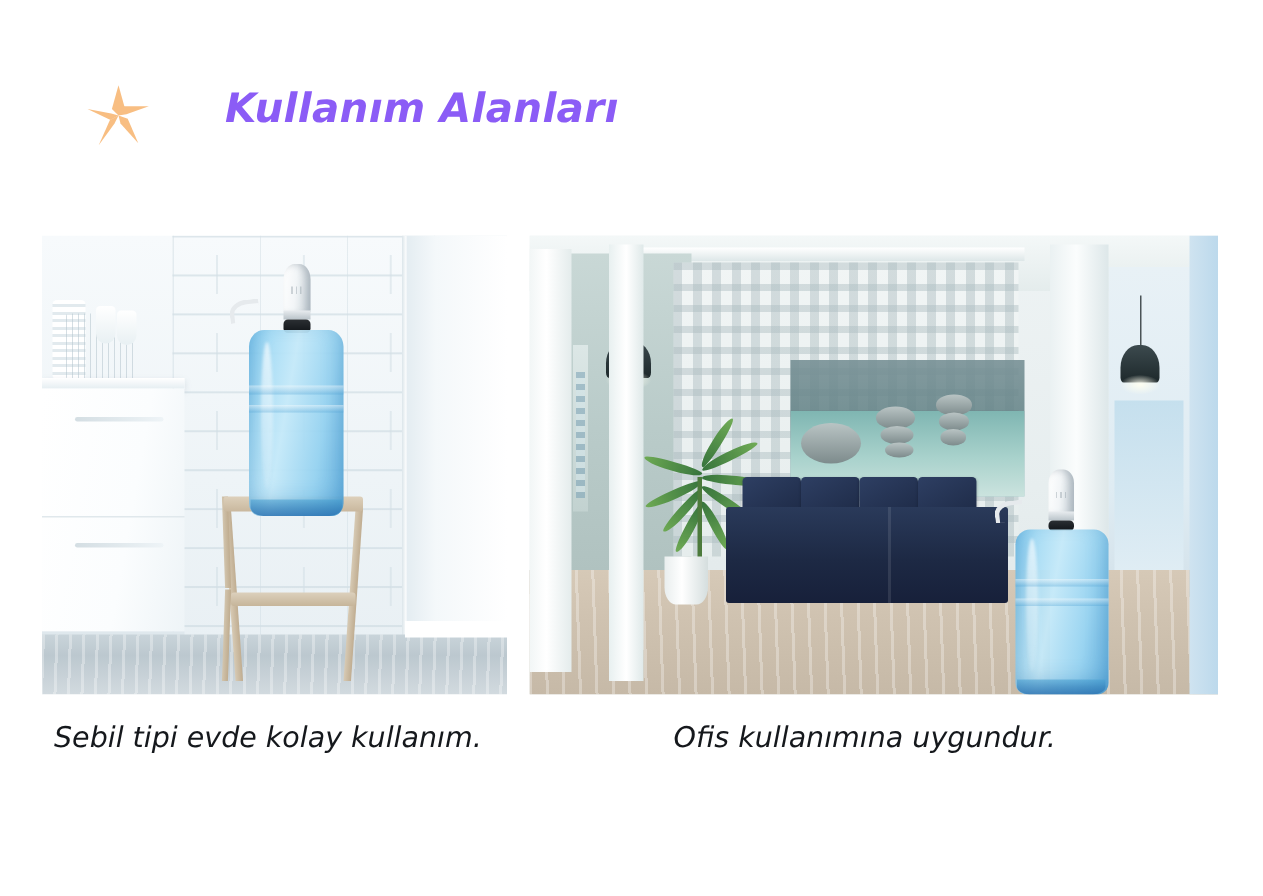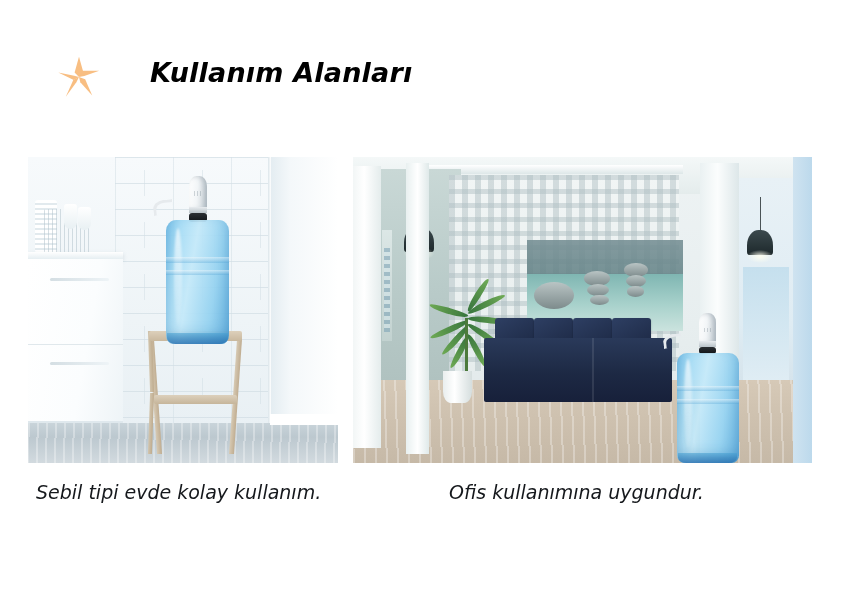--- a/index.html
+++ b/index.html
@@ -38,21 +38,21 @@
   }
   .page-title {
     position: absolute;
     left: 150px;
     top: 57px;
     font-family: "DejaVu Sans", sans-serif;
     font-style: italic;
     font-weight: bold;
     font-size: 27px;
     letter-spacing: 0.2px;
-    color: #000000;
+    color: #8b5cf6;
     white-space: nowrap;
   }
 
   
   .figure {
     position: absolute;
     overflow: hidden;
   }
   .figure-left {
     left: 28px;

